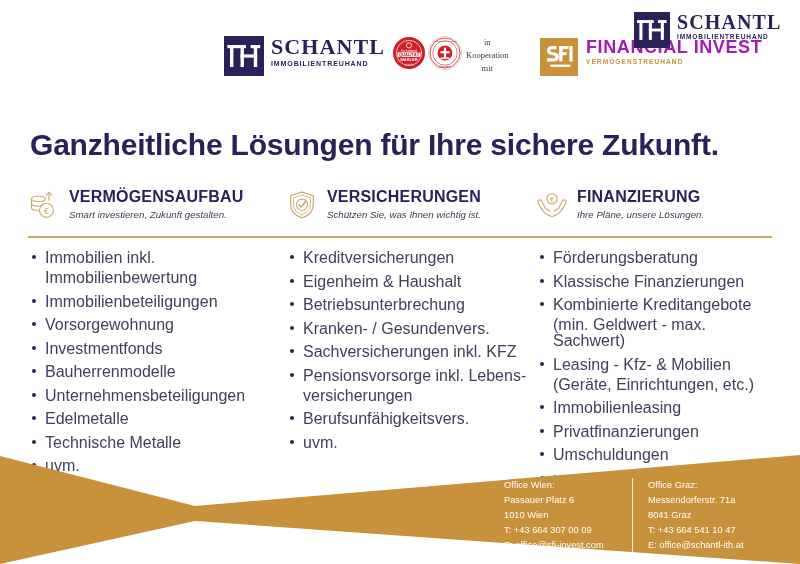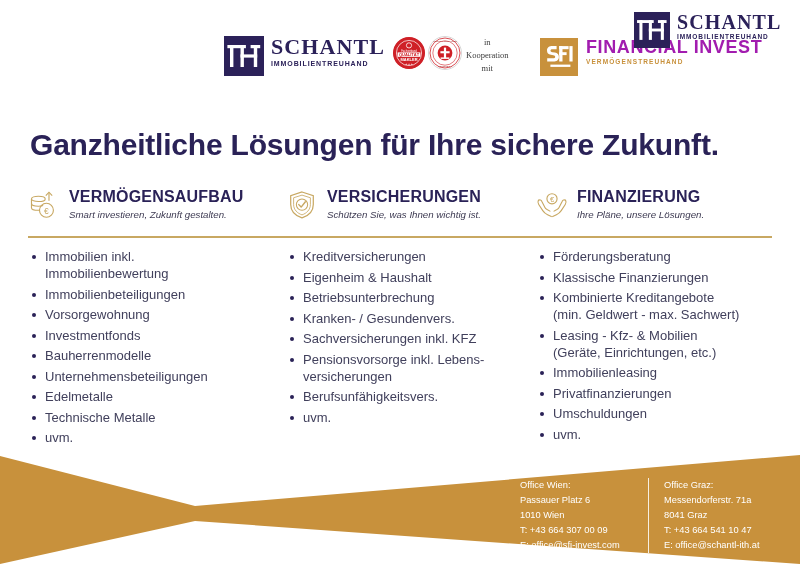--- a/index.html
+++ b/index.html
@@ -111,36 +111,36 @@
   .rule{
     position:absolute;left:28px;top:236px;width:744px;height:2px;
     background:#c8a862;
   }
 
   .lists{
     position:absolute;left:28px;top:250px;width:744px;display:flex;
   }
   ul.blist{
     list-style:none;margin:0;padding:0;
-    font-size:13px;color:#41405c;line-height:1.0;
+    font-size:16px;color:#41405c;line-height:1.0;
   }
   ul.blist li{
     position:relative;padding-left:17px;margin-bottom:7.5px;
   }
   ul.blist li::before{
     content:"";position:absolute;left:4px;top:5px;
     width:4px;height:4px;border-radius:50%;background:#2a2257;
   }
   ul.blist li .l2{display:block;margin-top:4px;}
 
   
   .ribbon{position:absolute;left:0;top:440px;width:800px;height:124px;}
 
   .footer-contacts{
-    position:absolute;left:520px;top:478px;
+    position:absolute;left:504px;top:478px;
     display:flex;color:#ffffff;
   }
   .contact-block{font-size:9.3px;line-height:1.62;}
   .contact-1{width:128px;}
   .contact-2{padding-left:15px;border-left:1px solid rgba(255,255,255,.85);}
   .contact-block .ctitle{margin-bottom:0;}
   .contact-block div{white-space:nowrap;}
 </style>
 </head>
 <body>

